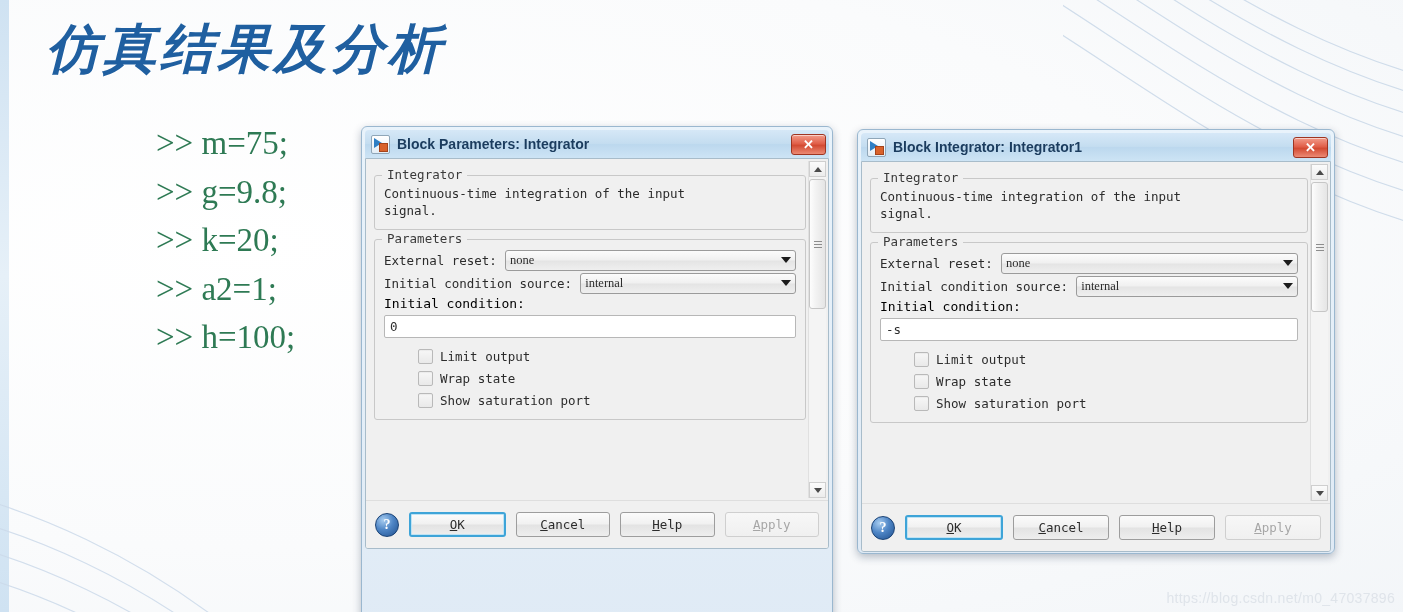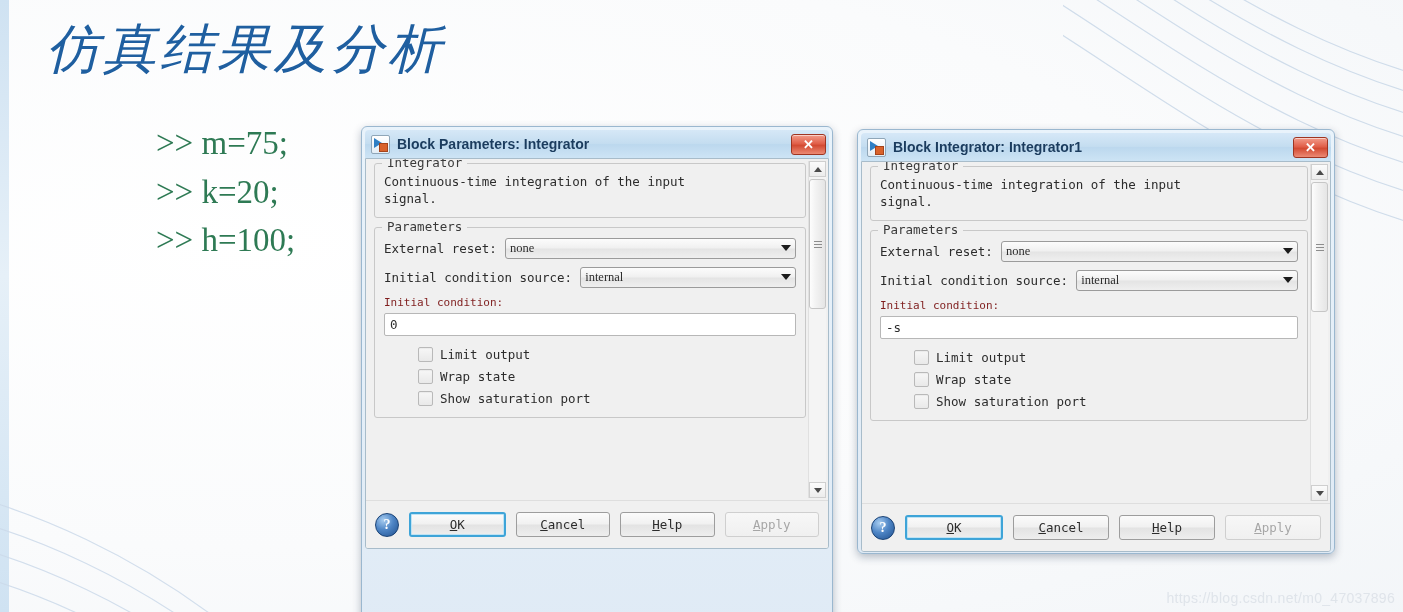--- a/index.html
+++ b/index.html
@@ -30,21 +30,21 @@
     position: absolute; left: 0; top: 0; bottom: 0; width: 9px;
     background: linear-gradient(180deg, #cfe2f2 0%, #e6f0f8 45%, #cfe2f2 100%);
   }
 
   
   #page-title {
     position: absolute;
     left: 46px; top: 14px;
     font-family: "DejaVu Serif", serif;
     font-style: italic;
-    font-weight: 400;
+    font-weight: 700;
     font-size: 53px;
     letter-spacing: 4px;
     color: #1f5fa0;
     text-shadow: 1px 1px 0 rgba(255,255,255,.7);
     white-space: nowrap;
   }
 
   
   #command-list {
     position: absolute;
@@ -134,21 +134,21 @@
   }
   .dlg-scrollarea {
     position: absolute;
     left: 0; right: 0; top: 0;
     bottom: 48px;
     background: #f0f0f0;
     overflow: hidden;
   }
   .dlg-content {
     position: absolute;
-    left: 8px; right: 22px; top: 4px;
+    left: 8px; right: 22px; top: 16px;
     box-sizing: border-box;
   }
 
   .groupbox {
     border: 1px solid #c8c8c8;
     border-radius: 3px;
     background: #f0f0f0;
     margin-bottom: 9px;
     padding: 10px 9px 9px 9px;
     position: relative;
@@ -166,21 +166,21 @@
   .desc-text {
     font-family: "DejaVu Sans Mono", monospace;
     font-size: 12.5px;
     color: #2c2c2c;
     line-height: 1.35;
     white-space: pre-line;
   }
 
   .param-row {
     display: flex; align-items: center;
-    margin-bottom: 8px;
+    margin-bottom: 2px;
     gap: 8px;
   }
   .param-label {
     font-family: "DejaVu Sans Mono", monospace;
     font-size: 12.5px;
     color: #2c2c2c;
     white-space: nowrap;
   }
   .combo {
     flex: 1 1 auto;
@@ -201,22 +201,22 @@
   }
   .combo .arrow {
     margin-left: auto;
     width: 0; height: 0;
     border-left: 5px solid transparent;
     border-right: 5px solid transparent;
     border-top: 6px solid #1b1b1b;
   }
   .field-label {
     font-family: "DejaVu Sans Mono", monospace;
-    font-size: 11px;
-    color: #7f1d1d;
+    font-size: 13px;
+    color: #000000;
     margin-bottom: 4px;
     display: block;
   }
   .textfield {
     width: 100%;
     height: 23px;
     box-sizing: border-box;
     border: 1px solid #b7b7b7;
     background: #ffffff;
     border-radius: 2px;
@@ -379,21 +379,23 @@
       <path d="M-20 168 C 150 178, 330 258, 470 408"></path>
       <path d="M-20 200 C 150 210, 330 290, 470 440"></path>
     </g>
   </svg>
 </div>
 
 <div id="page-title">仿真结果及分析</div>
 
 <div id="command-list">
   <div class="cmd-line">&gt;&gt; m=75;</div>
+  <div class="cmd-line">&gt;&gt; g=9.8;</div>
   <div class="cmd-line">&gt;&gt; k=20;</div>
+  <div class="cmd-line">&gt;&gt; a2=1;</div>
   <div class="cmd-line">&gt;&gt; h=100;</div>
 </div>
 
 <div class="dialog" style="left:361px; top:126px; width:472px; height:528px;">
   <div class="dlg-titlebar">
     <span class="dlg-icon">
       <span class="tri"></span>
         <span class="sq"></span>
     </span>
     <span class="dlg-title-text">Block Parameters: Integrator</span>

